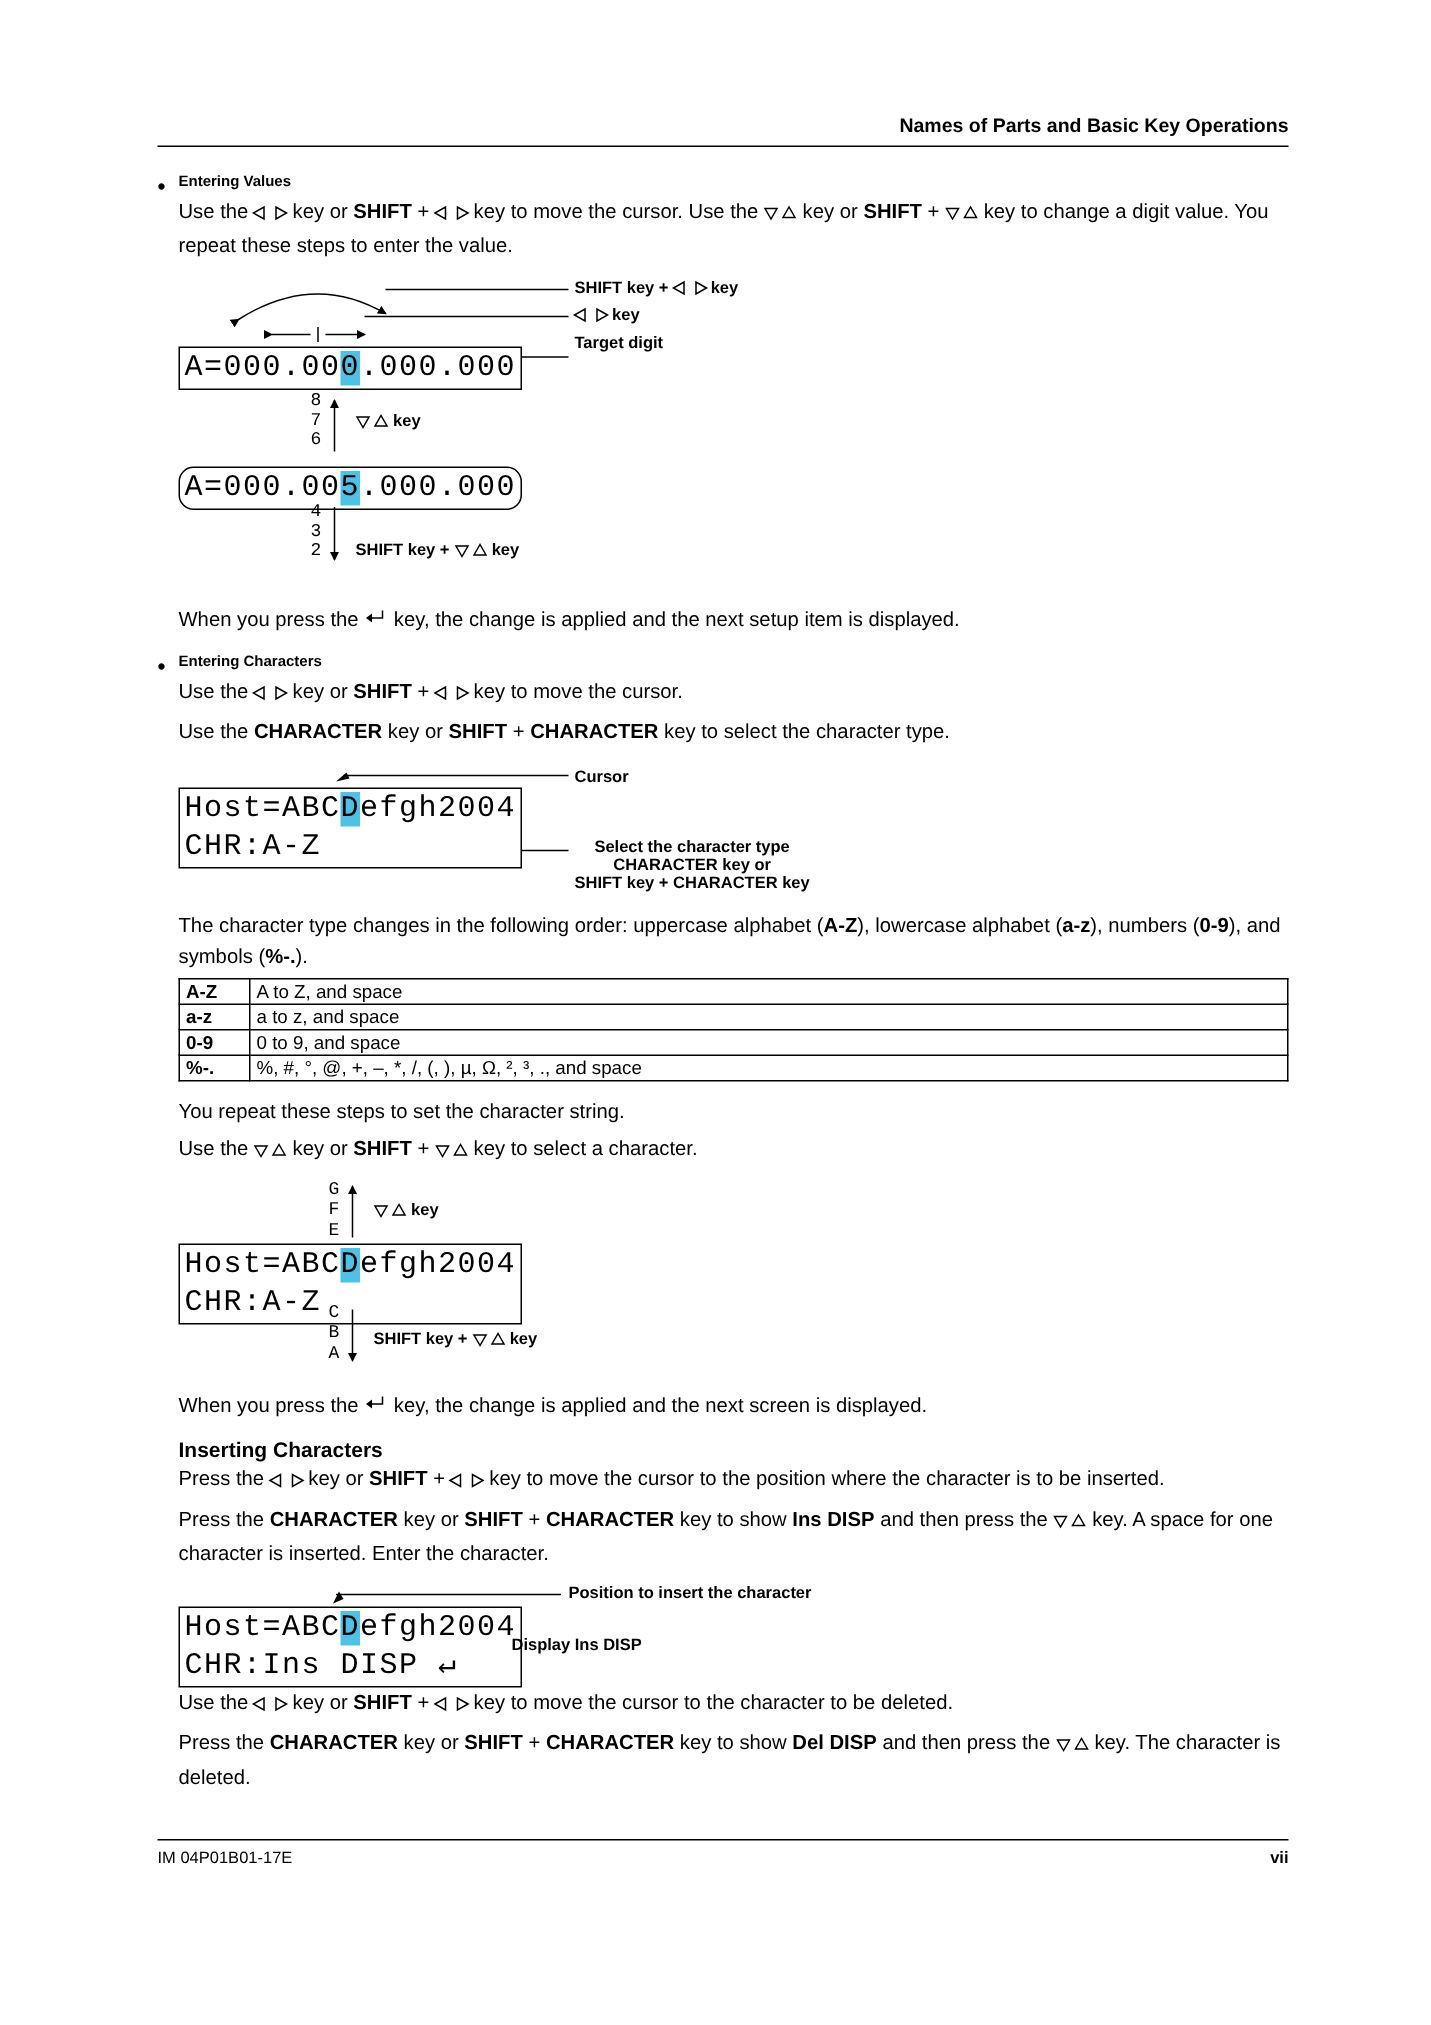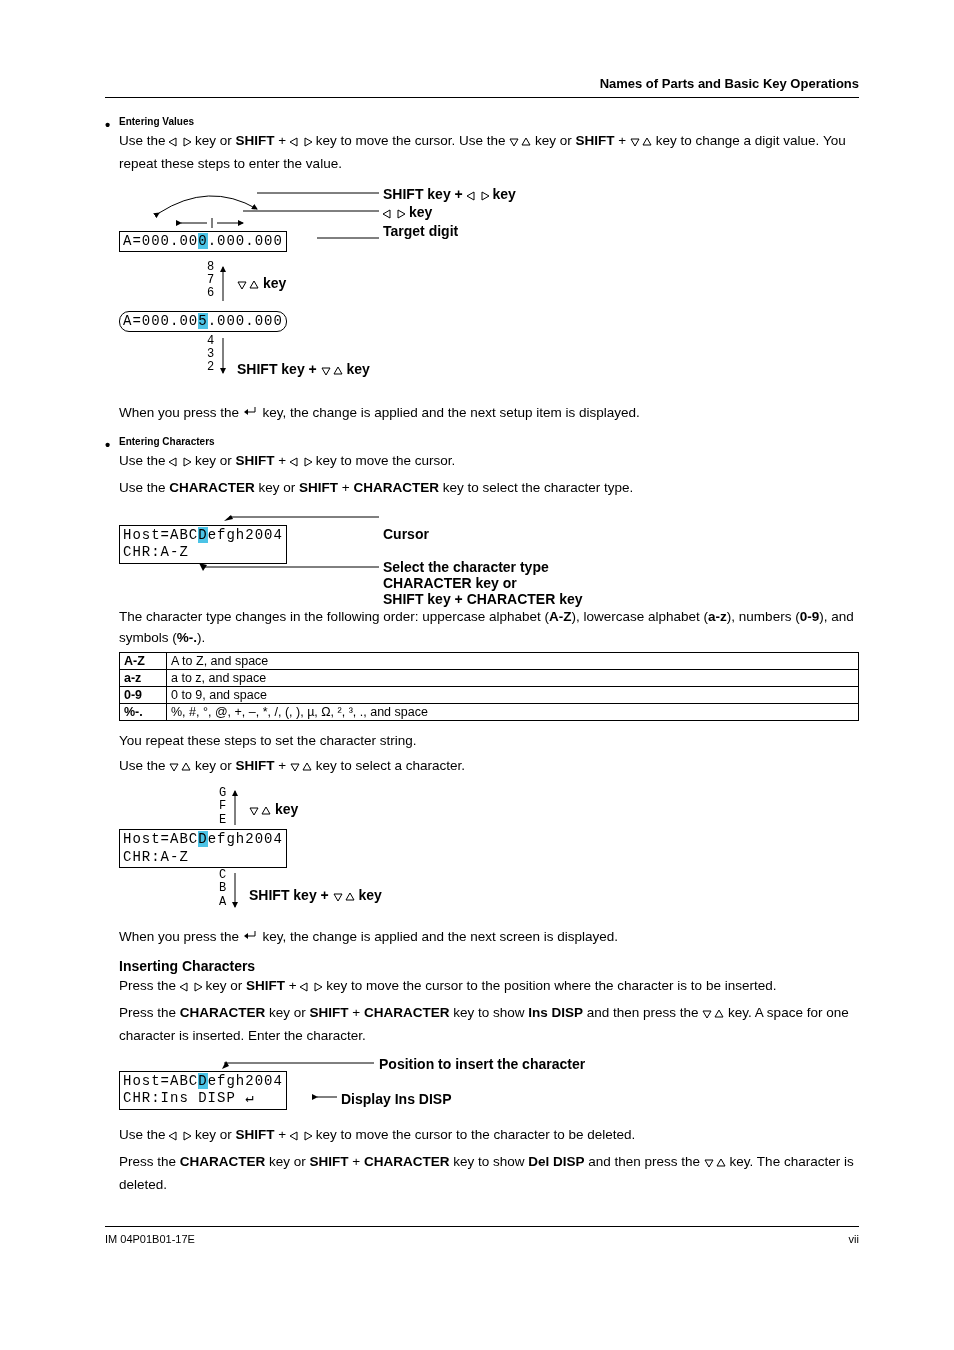--- a/index.html
+++ b/index.html
@@ -37,34 +37,34 @@
   }
   .body-text {
     margin: 0 0 4px 14px;
     line-height: 1.55;
   }
   .diagram {
     margin: 8px 0 10px 14px;
   }
   .lcd {
     font-family: "Courier New", monospace;
-    font-size: 14px;
+    font-size: 20px;
     letter-spacing: 1px;
     border: 1px solid #000;
     display: inline-block;
     padding: 1px 3px;
     background: #fff;
     line-height: 1.25;
   }
   .hl {
     background: #4cc3e6;
     color: #000;
   }
   .label-small {
-    font-size: 14px;
+    font-size: 11px;
     font-weight: bold;
   }
   table.char-table {
     border-collapse: collapse;
     width: 100%;
     margin: 4px 0 10px 14px;
     width: calc(100% - 14px);
     font-size: 12.5px;
   }
   table.char-table td {
@@ -84,21 +84,21 @@
   }
   .footer {
     display: flex;
     justify-content: space-between;
     border-top: 1.5px solid #000;
     padding-top: 6px;
     margin-top: 30px;
     font-size: 11px;
     gap: 39px;
   }
-  .footer .right { font-weight: normal; }
+  .footer .right { font-weight: bold; }
   .tri-lr {
     display: inline-block;
     vertical-align: -2px;
   }
   .tri-ud {
     display: inline-block;
     vertical-align: -2px;
   }
   svg { overflow: visible; }
   .mono-stack {
@@ -232,22 +232,22 @@
       <svg width="560" height="90" style="position:absolute;left:0;top:0;">
         <line x1="110" y1="10" x2="260" y2="10" stroke="#000"></line>
         <polygon points="105,14 112,8 114,12" fill="#000"></polygon>
         <line x1="85" y1="60" x2="260" y2="60" stroke="#000"></line>
         <polygon points="80,56 88,58 84,64" fill="#000"></polygon>
       </svg>
       <div class="lcd" style="position:absolute; left:0; top:18px; line-height:1.25;">
         <span>Host=ABC</span><span class="hl">D</span><span>efgh2004</span><br>
         <span>CHR:A-Z</span>
       </div>
-      <div style="position:absolute; left:264px; top:19px;" class="label-small">Cursor</div>
-      <div style="position:absolute; left:264px; top:52px;" class="label-small">
+      <div style="position:absolute; left:264px; top:5px;" class="label-small">Cursor</div>
+      <div style="position:absolute; left:264px; top:52px;text-align:center;" class="label-small">
         <div>Select the character type</div>
         <div><span>CHARACTER key or</span></div>
         <div><span>SHIFT key + CHARACTER key</span></div>
       </div>
     </div>
   </div>
 
   <p class="body-text">
     <span>The character type changes in the following order: uppercase alphabet (</span><b>A-Z</b><span>), lowercase alphabet (</span><b>a-z</b><span>), numbers (</span><b>0-9</b><span>), and symbols (</span><b>%-.</b><span>).</span>
   </p>

